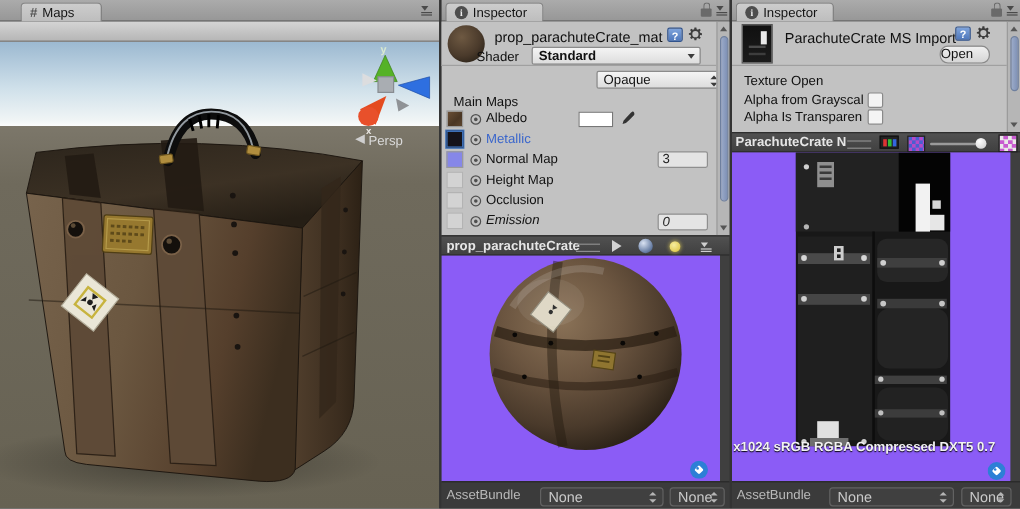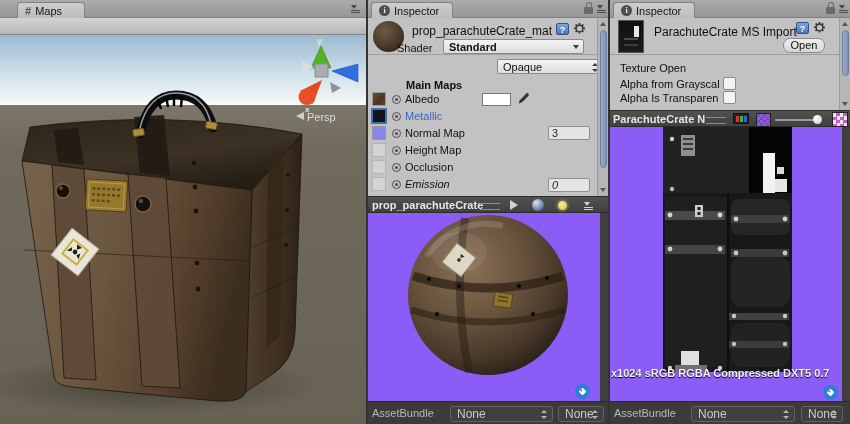--- a/index.html
+++ b/index.html
@@ -43,21 +43,21 @@
   .ddd{position:absolute;height:16px;background:#404040;border:1px solid #626262;border-radius:3px;
        box-sizing:border-box;display:flex;align-items:center;padding:0 14px 0 6px;color:#c9c9c9;font-size:12px;}
   .ddd .updown::before{border-bottom-color:#b5b5b5;}
   .ddd .updown::after{border-top-color:#b5b5b5;}
 
   .numfield{position:absolute;height:14px;background:#e4e4e4;border:1px solid #8f8f8f;border-radius:2px;
             box-sizing:border-box;padding:0 3px;line-height:12px;color:#222;}
   .checkbox{position:absolute;width:13px;height:13px;background:#f4f4f4;border:1px solid #8a8a8a;
             border-radius:2px;box-sizing:border-box;}
   .label{position:absolute;white-space:nowrap;color:#0f0f0f;}
-  .boldlabel{font-weight:bold;margin-left:28px;}
+  .boldlabel{font-weight:normal;}
 
   
   .maprow{position:absolute;left:0;width:264px;height:16px;}
   .mapthumb{position:absolute;left:4px;top:0;width:14px;height:14px;border:1px solid #9a9a9a;box-sizing:border-box;}
   .radio{position:absolute;left:24px;top:3px;width:9px;height:9px;border:1px solid #4f4f4f;border-radius:50%;box-sizing:border-box;}
   .radio::after{content:"";position:absolute;left:2px;top:2px;width:3px;height:3px;border-radius:50%;background:#4f4f4f;}
   .maplabel{position:absolute;left:37px;top:1px;}
 
   
   .pvhead{position:absolute;left:0;right:0;height:17px;background:linear-gradient(#515151,#404040);
@@ -432,21 +432,21 @@
         <span class="abs" style="left:5px;top:23px;width:14px;height:2px;background:#3d3d3d;"></span>
       </div>
       <div class="label" style="left:44px;top:7px;font-size:12px;">ParachuteCrate MS Import</div>
       <div class="abs helpbook" style="left:186px;top:4px;">?</div>
       <div class="abs" style="left:203px;top:3px;">
         <svg width="13" height="13" viewBox="0 0 16 16">
             <path fill="#3d3d3d" d="M8 4.8A3.2 3.2 0 1 0 8 11.2 3.2 3.2 0 0 0 8 4.8zm6.7 4.3l-1.8-.3c-.1.5-.3.9-.5 1.3l1.1 1.5-1.4 1.4-1.5-1.1c-.4.2-.8.4-1.3.5l-.3 1.8H7l-.3-1.8c-.5-.1-.9-.3-1.3-.5l-1.5 1.1-1.4-1.4 1.1-1.5c-.2-.4-.4-.8-.5-1.3l-1.8-.3V6.9l1.8-.3c.1-.5.3-.9.5-1.3L2.5,3.8 3.9,2.4 5.4,3.5c.4-.2.8-.4,1.3-.5L7,1.2h2l.3,1.8c.5.1.9.3,1.3.5l1.5-1.1 1.4,1.4-1.1,1.5c.2.4.4.8.5,1.3l1.8.3v2.2z"></path>
             <circle cx="8" cy="8" r="1.7" fill="#c2c2c2"></circle>
           </svg>
       </div>
-      <div class="abs" style="left:173px;top:20px;width:42px;height:15px;background:linear-gradient(#f0f0f0,#d5d5d5);border:1px solid #8b8b8b;border-radius:7px;box-sizing:border-box;text-align:center;line-height:13px;">Open</div>
+      <div class="abs" style="left:173px;top:20px;width:42px;height:15px;background:linear-gradient(#f0f0f0,#d5d5d5);border:1px solid #8b8b8b;border-radius:7px;box-sizing:border-box;line-height:13px;">Open</div>
     </div>
 
     <div class="label" style="left:10px;top:62px;">Texture Open</div>
     <div class="label" style="left:10px;top:78px;">Alpha from Grayscal</div>
     <span class="checkbox" style="left:113px;top:77px;"></span>
     <div class="label" style="left:10px;top:92px;">Alpha Is Transparen</div>
     <span class="checkbox" style="left:113px;top:91px;"></span>
 
     <div class="sbar" style="left:229px;top:18px;height:92px;">
       <span class="sarrow up" style="top:4px;"></span>

